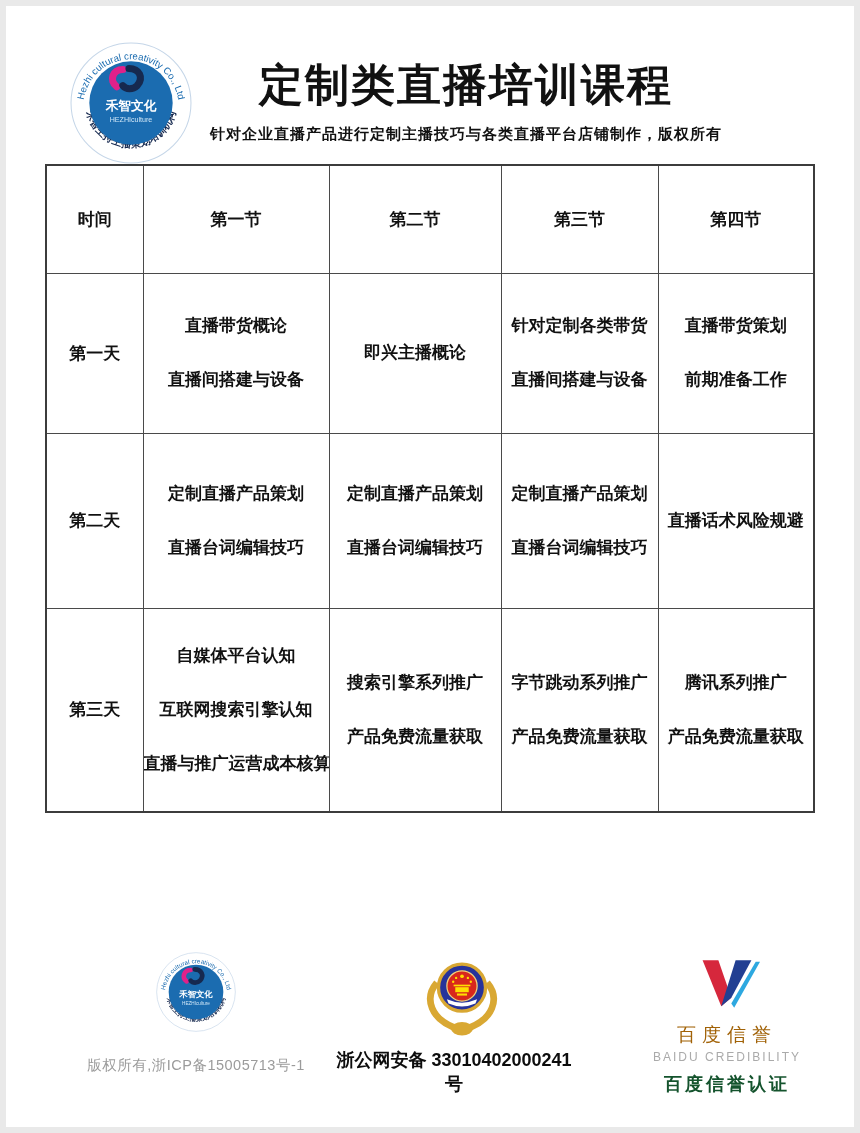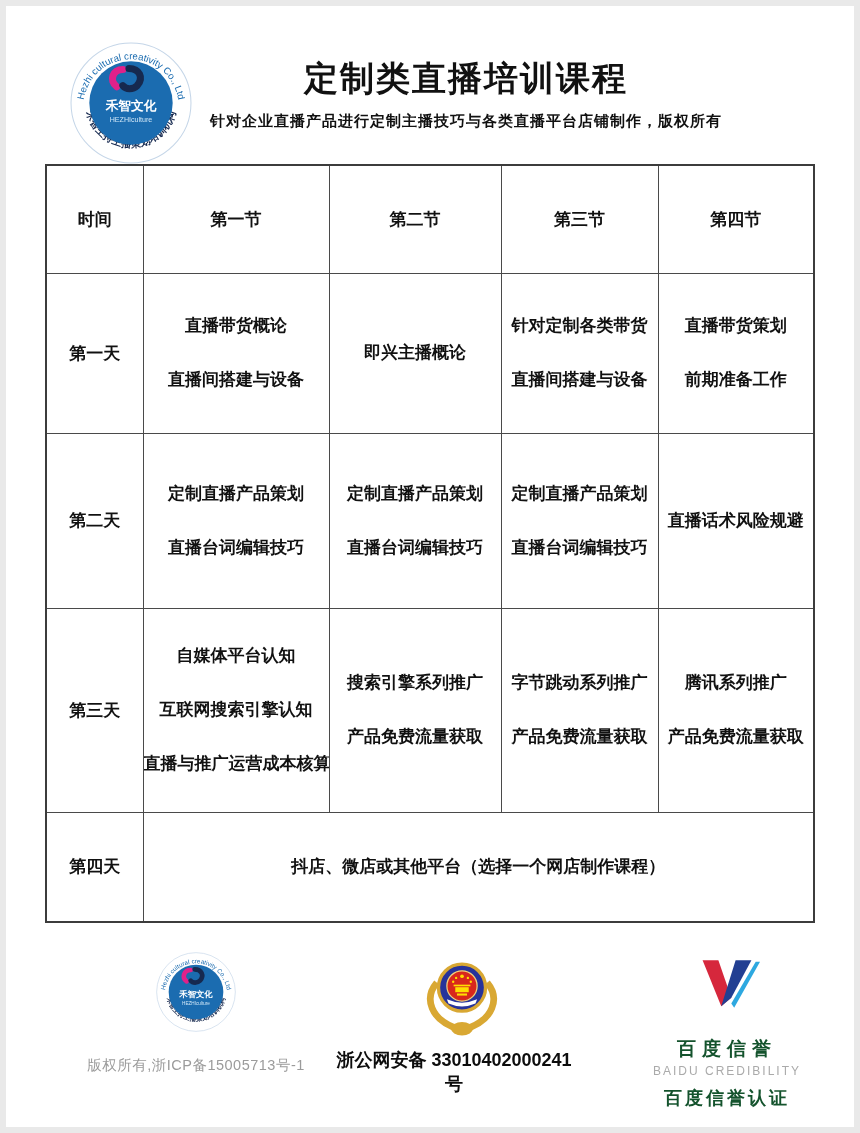--- a/index.html
+++ b/index.html
@@ -9,21 +9,21 @@
     font-family:"Liberation Sans","DejaVu Sans",sans-serif;
   }
   .page{
     position:absolute;left:6px;top:6px;right:6px;bottom:6px;
     background:#ffffff;
   }
   
   .logo-lg{position:absolute;left:64px;top:36px;width:122px;height:122px;}
   .header-text{position:absolute;left:0;right:0;top:50px;text-align:center;padding-left:72px;}
   .page-title{
-    margin:0;font-size:34px;font-weight:bold;color:#111111;letter-spacing:2px;
+    margin:0;font-size:44px;font-weight:bold;color:#111111;letter-spacing:2px;
   }
   .page-subtitle{
     margin:10px 0 0 0;font-size:15px;font-weight:bold;color:#111111;letter-spacing:1px;
   }
   
   table.course{
     position:absolute;left:39px;top:158px;
     width:768px;border-collapse:collapse;table-layout:fixed;
     border:2px solid #3c3c3c;
     padding-left:28px;
@@ -39,21 +39,21 @@
   
   .footer-block{position:absolute;text-align:center;}
   .fb-left{left:60px;top:946px;width:260px;}
   .fb-center{left:326px;top:948px;width:260px;}
   .fb-right{left:631px;top:950px;width:180px;}
   .logo-sm{width:80px;height:80px;}
   .badge-svg{width:84px;height:84px;}
   .baidu-svg{width:72px;height:56px;}
   .copyright{margin:20px 0 0 0;font-size:14.5px;color:#9b9b9b;letter-spacing:0.5px;}
   .police-record{margin:6px 16px 0 0;font-size:18px;font-weight:bold;color:#0d0d0d;}
-  .baidu-cn{margin:20px 0 0 0;font-size:19px;color:#14532d;letter-spacing:6px;font-weight:bold;}
+  .baidu-cn{margin:6px 0 0 0;font-size:19px;color:#a16207;letter-spacing:6px;}
   .baidu-en{margin:2px 0 0 0;font-size:12px;color:#aaaaaa;letter-spacing:2px;}
   .baidu-cert{margin:8px 0 0 0;font-size:18px;font-weight:bold;color:#14532d;letter-spacing:3px;}
   .ring-text-top{font-size:9.5px;fill:#1b6cb0;}
   .ring-text-bottom{font-size:10px;fill:#16294f;font-weight:bold;}
 </style>
 </head>
 <body>
 
 <div class="page">
 
@@ -165,24 +165,20 @@
               <div>字节跳动系列推广</div>
               <div>产品免费流量获取</div>
             </div>
           </td>
       <td>
             <div class="lines">
               <div>腾讯系列推广</div>
               <div>产品免费流量获取</div>
             </div>
           </td>
-    </tr>
-    <tr style="height:110px">
-      <th>第四天</th>
-      <td class="span-cell" colspan="4">抖店、微店或其他平台（选择一个网店制作课程）</td>
     </tr>
   </tbody>
     </table>
 
   <div class="footer-block fb-left">
     <svg class="logo-sm" viewBox="0 0 120 120">
       <circle cx="60" cy="60" r="59" fill="#ffffff" stroke="#c5d6e8" stroke-width="1"></circle>
       <defs>
         <path id="arcTopF" d="M 13,64 A 47,47 0 1 1 107,64" fill="none"></path>
         <path id="arcBotF" d="M 16,68 A 45,45 0 0 0 104,68" fill="none"></path>

